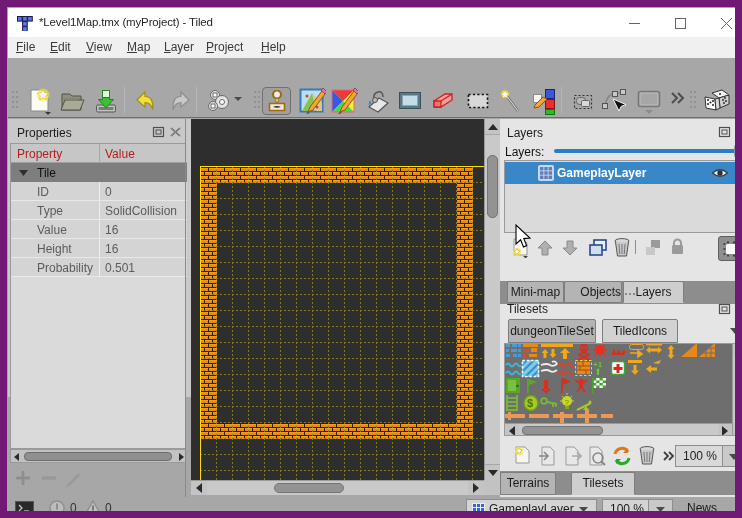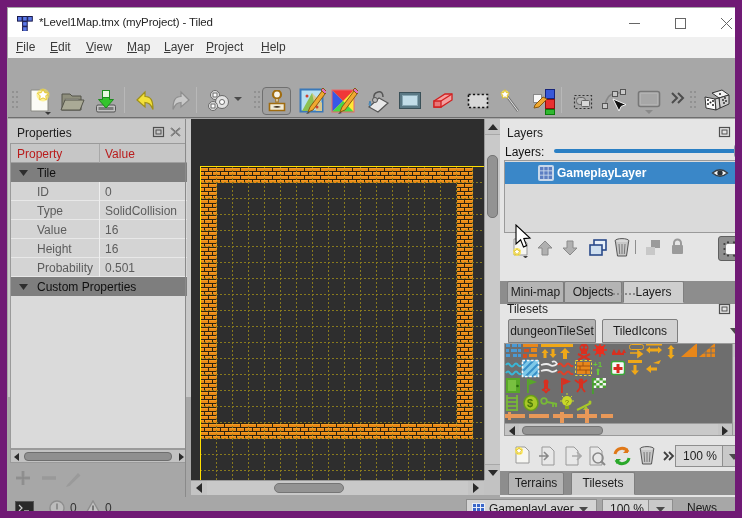--- a/index.html
+++ b/index.html
@@ -316,26 +316,20 @@
           <span class="pv">16</span>
         </div>
       <div class="prow" style="top:95px">
           <span class="pn">Height</span>
           <span class="pv">16</span>
         </div>
       <div class="prow" style="top:114px">
           <span class="pn">Probability</span>
           <span class="pv">0.501</span>
         </div>
-      <div class="abs" style="left:0;top:133px;width:176px;height:19px;background:#7e7e7e;color:#101010;">
-        <svg class="abs" style="left:8px;top:6px" width="10" height="8">
-            <path d="M0 1 h9 l-4.5 6 z" fill="#2e2e2e"></path>
-          </svg>
-        <span class="abs" style="left:26px;top:3px">Custom Properties</span>
-      </div>
     </div>
 
     <div class="abs" style="left:2px;top:330px;width:176px;height:14px;background:#c2c2c2;border:1px solid #9a9a9a;">
       <svg class="abs" style="left:2px;top:3px" width="8" height="8">
           <path d="M6 0 L1 4 L6 8 z" fill="#2a2a2a"></path>
         </svg>
       <svg class="abs" style="left:166px;top:3px" width="8" height="8">
           <path d="M2 0 L7 4 L2 8 z" fill="#2a2a2a"></path>
         </svg>
       <div class="abs" style="left:13px;top:2px;width:148px;height:9px;background:#8f8f8f;border:1px solid #6e6e6e;border-radius:4px;"></div>
@@ -558,21 +552,21 @@
             <circle cx="5" cy="1.4" r="1.1"></circle>
             <circle cx="11" cy="1.4" r="1.1"></circle>
             <circle cx="5" cy="14.6" r="1.1"></circle>
             <circle cx="11" cy="14.6" r="1.1"></circle>
           </g>
         </svg>
     </div>
 
     <div class="abs" style="left:0;top:162px;width:248px;height:23px;background:#8d8d8d;">
       <div class="rtab" style="left:7px;width:57px;">Mini-map</div>
-      <div class="rtab" style="left:64px;width:58px;">Objects</div>
+      <div class="rtab" style="left:64px;width:58px;text-align:right;">Objects</div>
       <div class="rtab on" style="left:123px;width:61px;">Layers</div>
     </div>
     <svg class="abs" style="left:113px;top:174px" width="22" height="4">
         <g fill="#8a8a8a">
           <rect x="0" y="0" width="2" height="2"></rect>
           <rect x="4" y="0" width="2" height="2"></rect>
           <rect x="8" y="0" width="2" height="2"></rect>
           <rect x="12" y="0" width="2" height="2"></rect>
           <rect x="16" y="0" width="2" height="2"></rect>
           <rect x="20" y="0" width="2" height="2"></rect>
@@ -889,21 +883,21 @@
     <div class="abs" style="left:175px;top:326px;width:70px;height:22px;background:#d9d9d9;border:1px solid #8e8e8e;">
       <span class="abs" style="left:7px;top:3px;color:#222;">100 %</span>
     </div>
     <div class="abs" style="left:222px;top:326px;width:23px;height:22px;background:#c9c9c9;border:1px solid #8e8e8e;">
       <svg class="abs" style="left:6px;top:8px" width="11" height="7">
           <path d="M0 0 h10 l-5 6 z" fill="#4a4a4a"></path>
         </svg>
     </div>
 
     <div class="abs" style="left:0;top:352px;width:248px;height:24px;background:#8d8d8d;">
-      <div class="rtab" style="left:8px;width:56px;top:1px;height:23px;">Terrains</div>
+      <div class="rtab" style="left:0;width:56px;top:1px;height:23px;">Terrains</div>
       <div class="rtab on" style="left:71px;width:64px;top:1px;height:23px;">Tilesets</div>
     </div>
   </div>
   <div id="statusbar">
     <div class="abs" style="left:7px;top:4px;width:19px;height:15px;background:#2a2a2a;border:1px solid #555;">
       <svg class="abs" style="left:2px;top:2px" width="13" height="9">
           <path d="M1 1 l3 3 -3 3" stroke="#cfcfcf" stroke-width="1.2" fill="none"></path>
           <line x1="6" y1="7" x2="11" y2="7" stroke="#cfcfcf" stroke-width="1.2"></line>
         </svg>
     </div>

